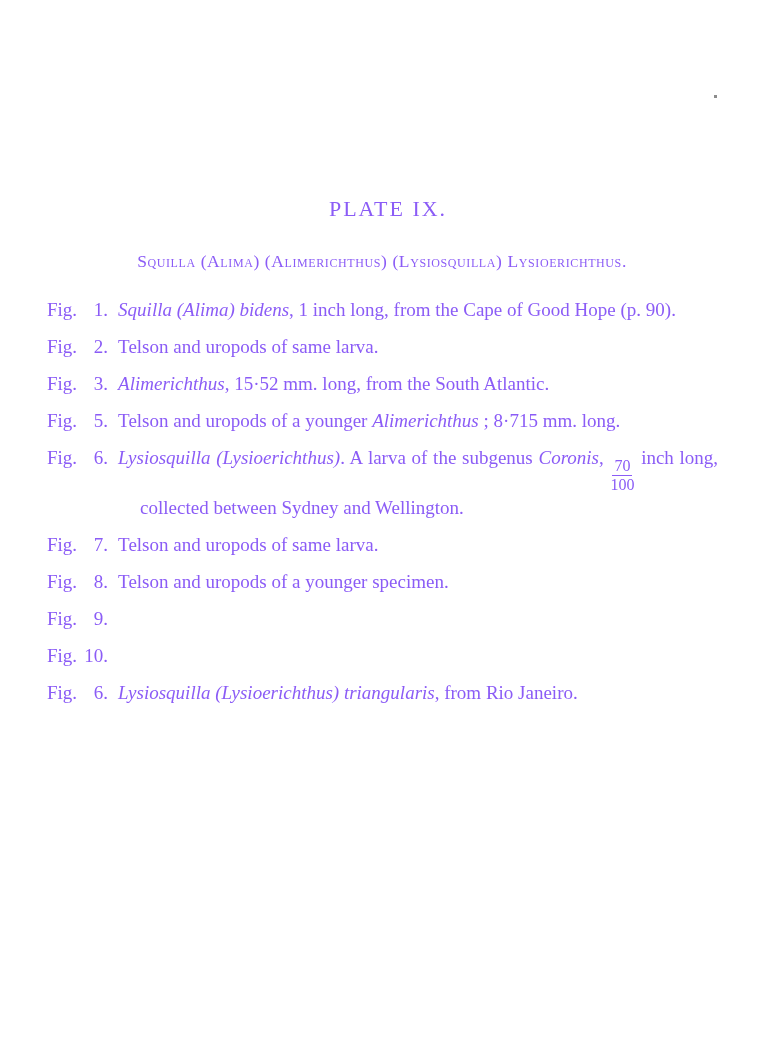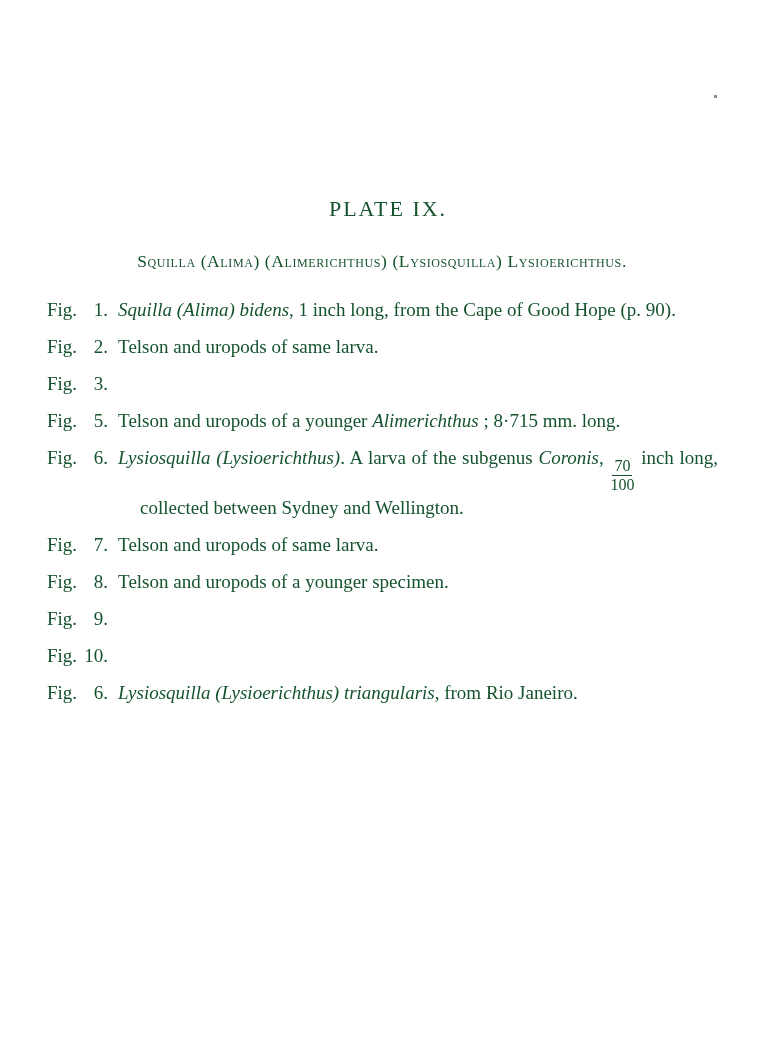--- a/index.html
+++ b/index.html
@@ -5,21 +5,21 @@
   html, body {
     margin: 0;
     padding: 0;
     background: #ffffff;
   }
   .page {
     position: relative;
     width: 776px;
     height: 1050px;
     background: #ffffff;
-    color: #14532d;
+    color: #8b5cf6;
     font-family: "Liberation Serif", "DejaVu Serif", serif;
     overflow: hidden;
   }
   .speck {
     position: absolute;
     left: 714px;
     top: 95px;
     width: 3px;
     height: 3px;
     background: #8c8c8c;
@@ -106,20 +106,21 @@
 
   <div class="fig-row">
     <span class="fig-label">Fig.</span>
     <span class="fig-num">2.</span>
     <p class="fig-desc"><span>Telson and uropods of same larva.</span></p>
   </div>
 
   <div class="fig-row">
     <span class="fig-label">Fig.</span>
     <span class="fig-num">3.</span>
+    <p class="fig-desc"><i>Alimerichthus</i><span>, 15·52 mm. long, from the South Atlantic.</span></p>
   </div>
 
   <div class="fig-row">
     <span class="fig-label">Fig.</span>
     <span class="fig-num">5.</span>
     <p class="fig-desc"><span>Telson and uropods of a younger </span><i>Alimerichthus</i><span> ; 8·715 mm. long.</span></p>
   </div>
 
   <div class="fig-row">
     <span class="fig-label">Fig.</span>

